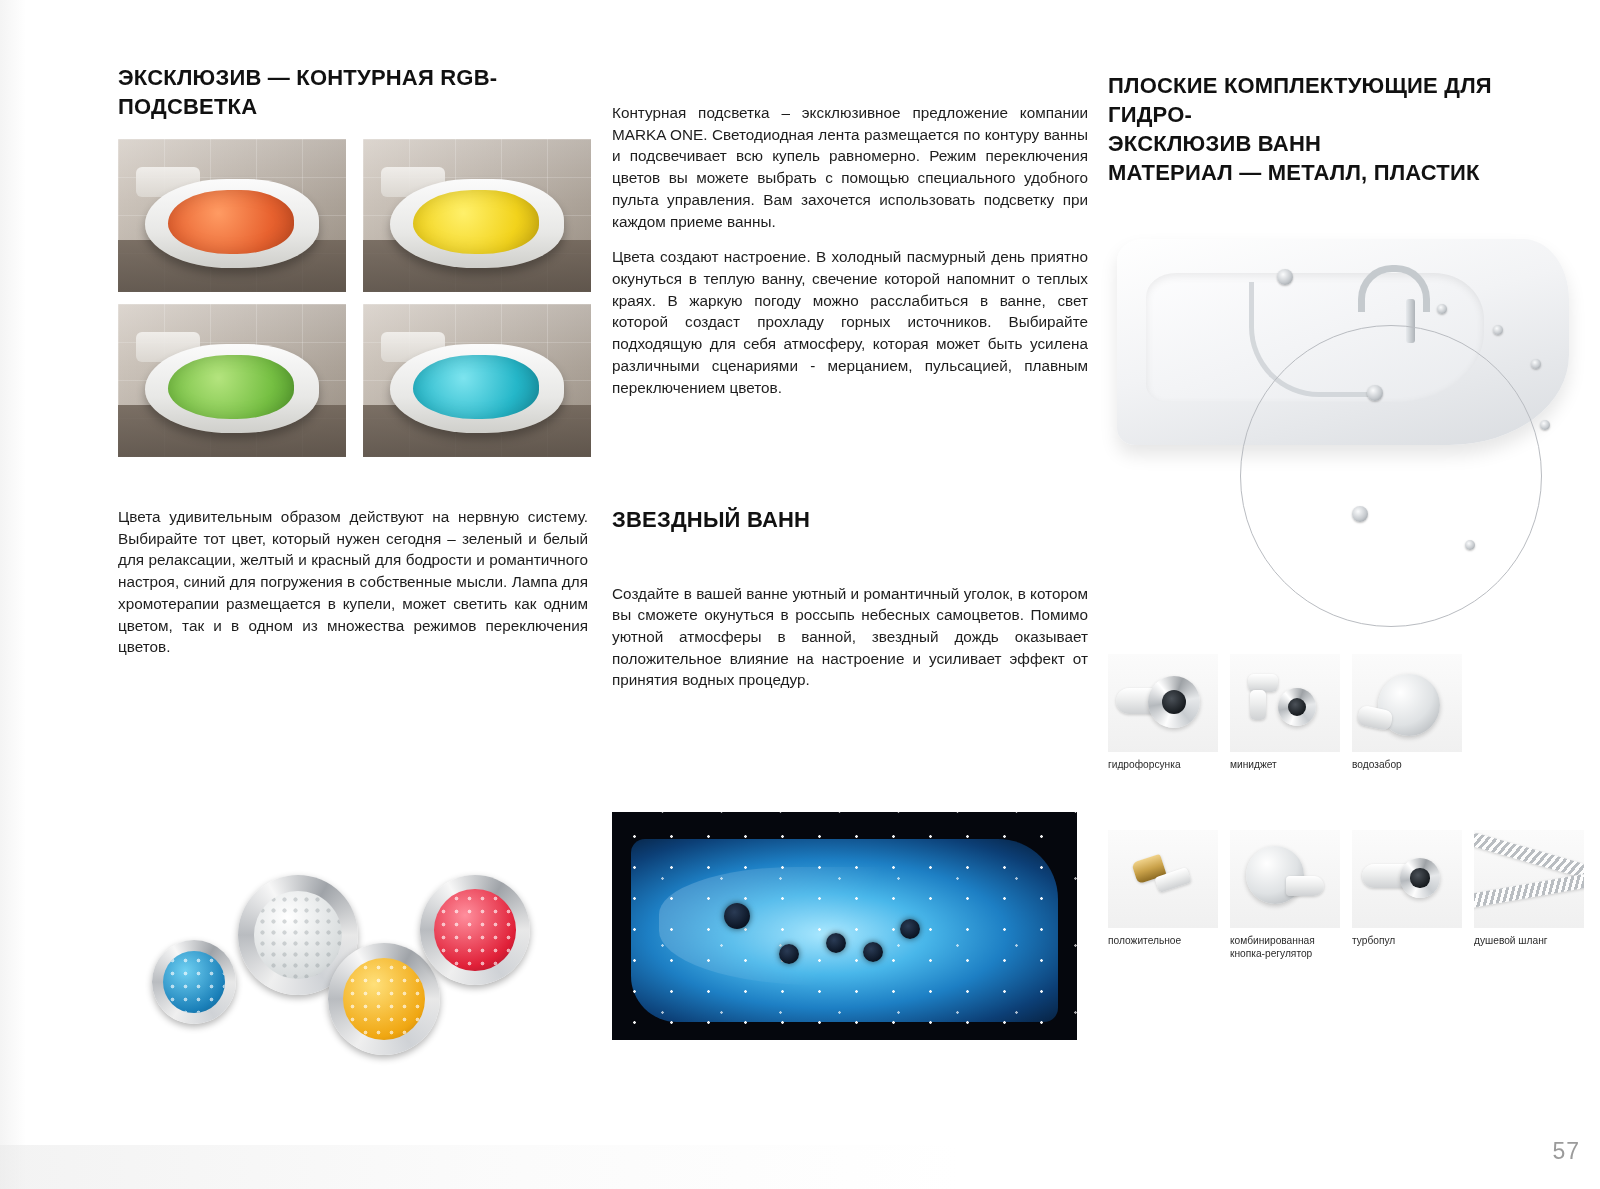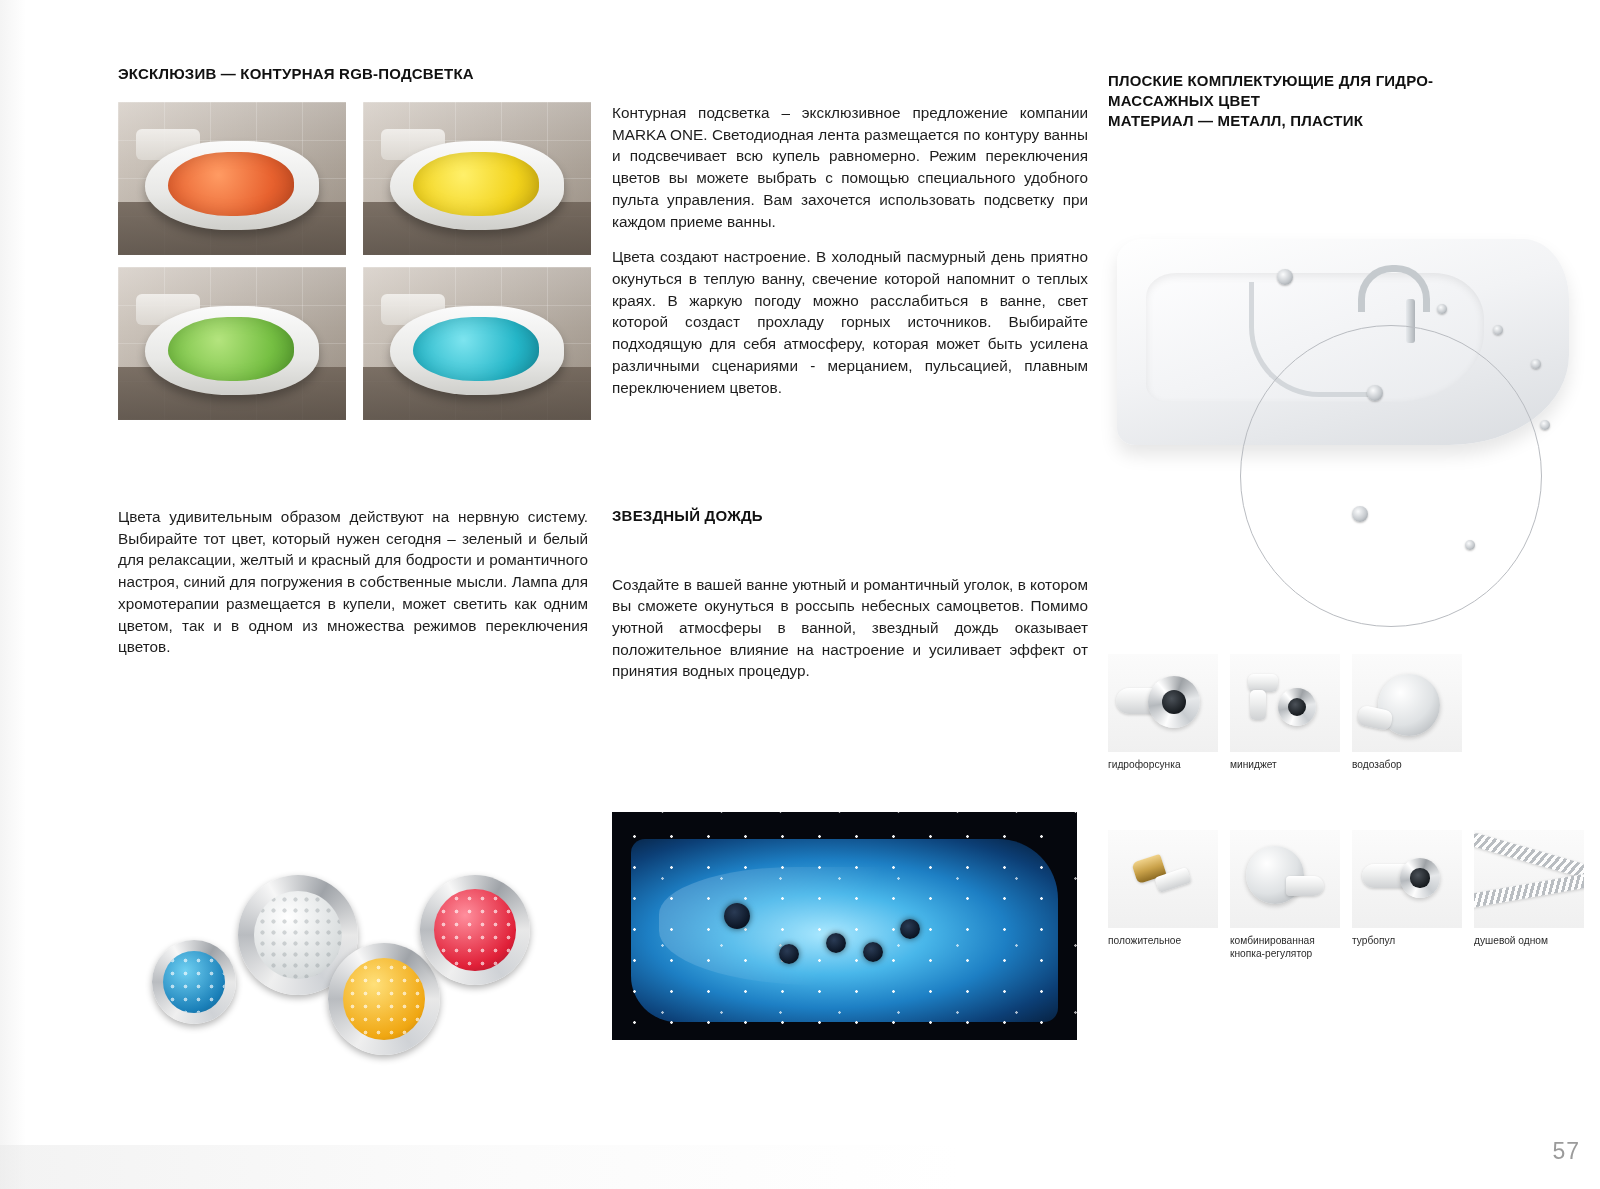--- a/index.html
+++ b/index.html
@@ -17,21 +17,21 @@
   }
 
   .page {
     position: absolute;
     inset: 0;
     background: #fff;
   }
 
   
   .h-title {
-    font-size: 15px;
+    font-size: 22px;
     font-weight: bold;
     letter-spacing: 0.2px;
     color: #111;
     line-height: 1.3;
   }
   .body-text {
     font-size: 15.3px;
     line-height: 1.42;
     color: #1d1d1d;
     text-align: justify;
@@ -465,39 +465,39 @@
       <div class="leds"></div>
     </div>
     <div class="lamp" id="lamp-red">
       <div class="bezel"></div>
       <div class="face"></div>
       <div class="leds"></div>
     </div>
   </div>
 
   <div id="star-block">
-    <div class="h-title">ЗВЕЗДНЫЙ ДОЖДЬ</div>
+    <div class="h-title">ЗВЕЗДНЫЙ ВАНН</div>
     <div class="body-text">Создайте в вашей ванне уютный и романтичный уголок, в котором вы сможете окунуться в россыпь небесных самоцветов. Помимо уютной атмосферы в ванной, звездный дождь оказывает положительное влияние на настроение и усиливает эффект от принятия водных процедур.</div>
   </div>
 
   <div id="star-photo">
     <div class="glow"></div>
     <div class="shape"></div>
     <div class="stars"></div>
     <div class="jet" style="left:36%; top:58%;"></div>
     <div class="jet" style="left:46%; top:53%;"></div>
     <div class="jet" style="left:54%; top:57%;"></div>
     <div class="jet" style="left:62%; top:47%;"></div>
     <div class="jet" style="left:24%; top:40%; width:26px; height:26px;"></div>
   </div>
 
   <div id="right-col">
     <div class="h-title" id="right-heading">
       <div>ПЛОСКИЕ КОМПЛЕКТУЮЩИЕ ДЛЯ ГИДРО-</div>
-      <div>МАССАЖНЫХ ЦВЕТ</div>
+      <div>ЭКСКЛЮЗИВ ВАНН</div>
       <div>МАТЕРИАЛ  — МЕТАЛЛ, ПЛАСТИК</div>
     </div>
   </div>
 
   <div id="bath-render">
     <div class="tub-body"></div>
     <div class="tub-inner"></div>
     <div class="hose"></div>
     <div class="faucet">
       <div class="spout"></div>
@@ -571,20 +571,20 @@
           </div>
       </div>
       <div class="acc-caption">турбопул</div>
     </div>
 
     <div class="acc-cell">
       <div class="acc-img">
         <div class="part-hose" style="left:-6px; top:18px; width:120px; height:14px; transform:rotate(16deg); border-radius:7px;"></div>
         <div class="part-hose" style="left:-10px; top:54px; width:126px; height:14px; transform:rotate(-10deg); border-radius:7px;"></div>
       </div>
-      <div class="acc-caption">душевой одном</div>
+      <div class="acc-caption">душевой шланг</div>
     </div>
   </div>
 
   <div id="footer-bar"></div>
   <div id="page-number">57</div>
 
 </div>
 
 </body></html>

